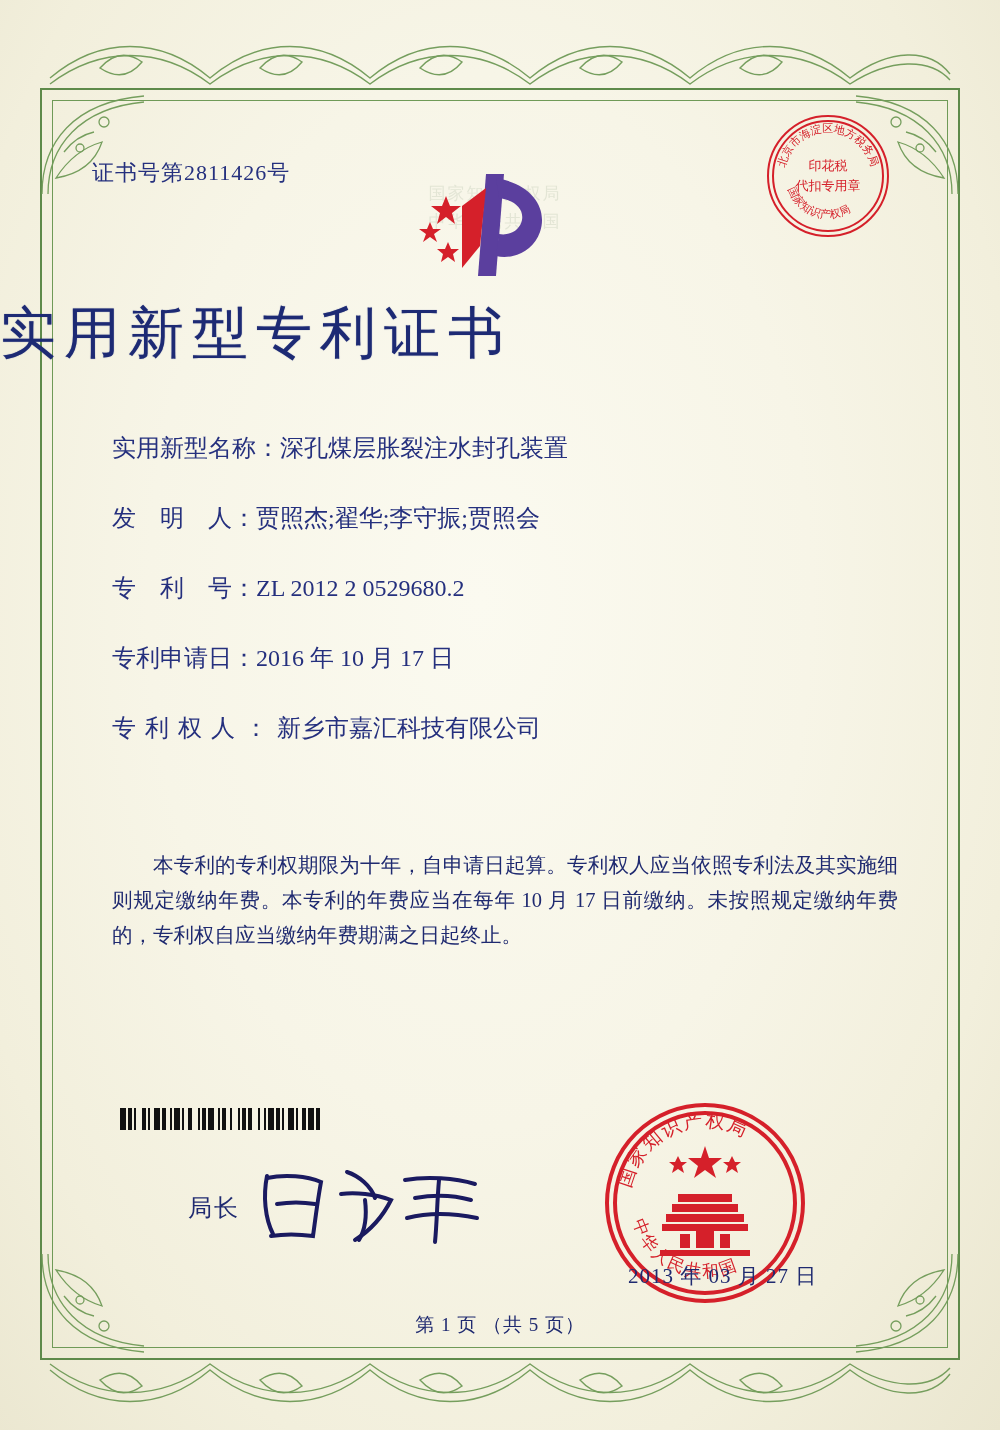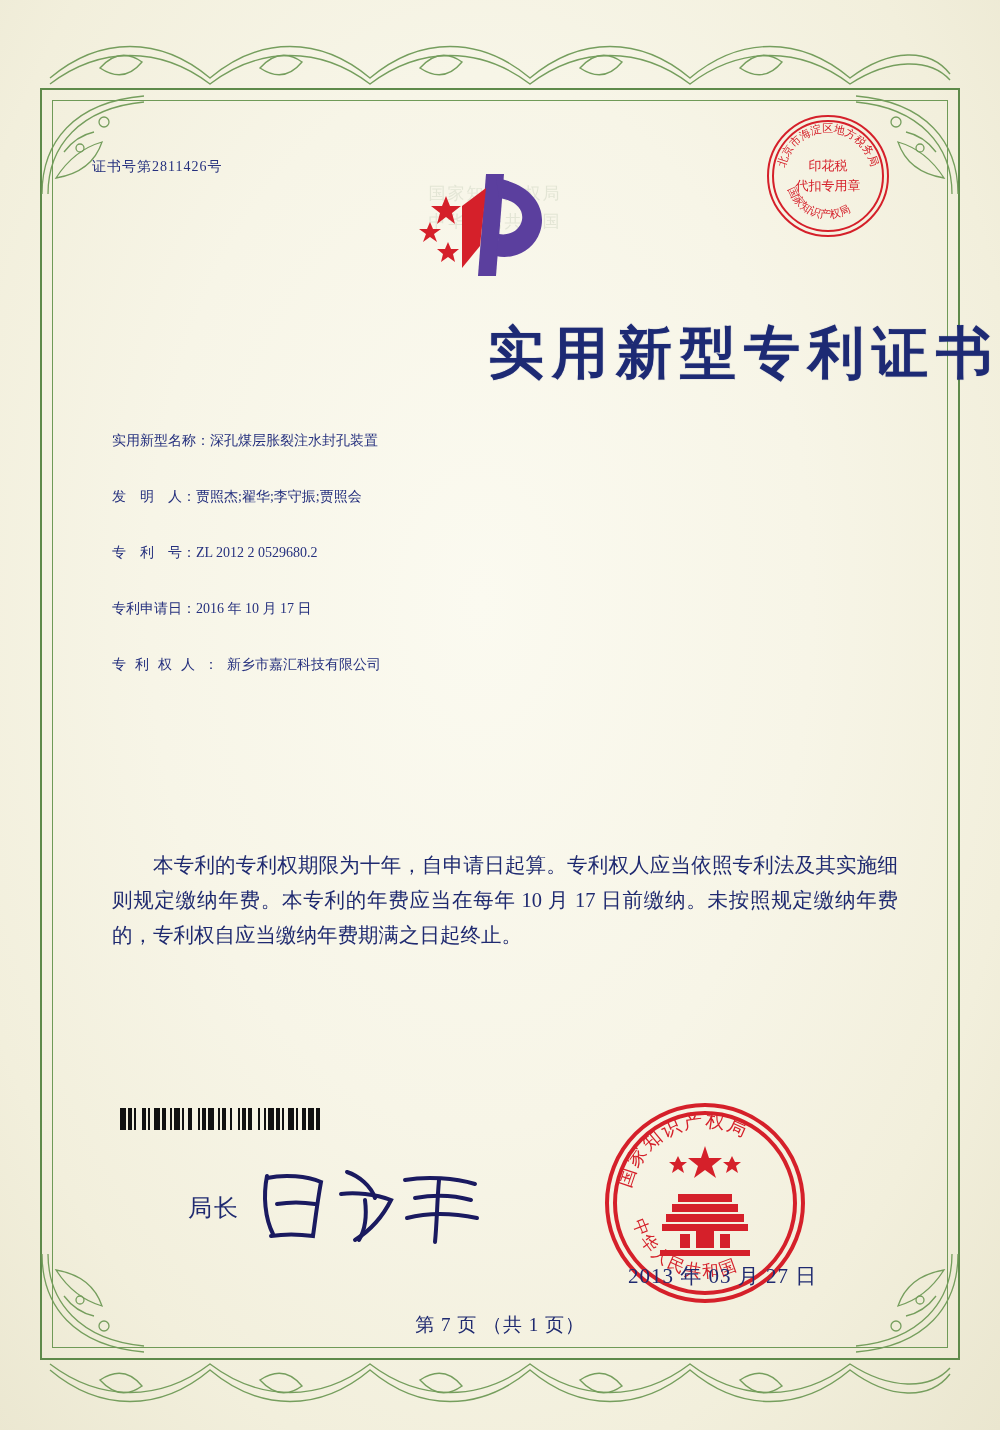--- a/index.html
+++ b/index.html
@@ -59,21 +59,21 @@
   .corner-tl { left: 34px; top: 82px; }
   .corner-tr { right: 34px; top: 82px; transform: scaleX(-1); }
   .corner-bl { left: 34px; bottom: 64px; transform: scaleY(-1); }
   .corner-br { right: 34px; bottom: 64px; transform: scale(-1,-1); }
 
   
   .cert-number {
     position: absolute;
     left: 92px;
     top: 158px;
-    font-size: 14px;
+    font-size: 22px;
     letter-spacing: 1px;
     color: #25307e;
     font-family: "Liberation Serif", "DejaVu Serif", serif;
   }
 
   .logo {
     position: absolute;
     left: 400px;
     top: 168px;
     width: 170px;
@@ -99,37 +99,36 @@
     font-size: 17px;
     line-height: 28px;
     text-align: center;
     letter-spacing: 2px;
   }
 
   .main-title {
     position: absolute;
     left: 0; right: 0;
     top: 296px;
-    text-align: right;
+    text-align: left;
     font-size: 56px;
-    font-weight: bold;
+    font-weight: normal;
     letter-spacing: 8px;
     color: #1d2a74;
     font-family: "Liberation Serif", "DejaVu Serif", serif;
     text-shadow: 0 0 1px rgba(29,42,116,0.6);
-    margin-top: 20px;
   }
 
   .fields {
     position: absolute;
     left: 112px;
     top: 432px;
     width: 790px;
     color: #25307e;
-    font-size: 14px;
+    font-size: 24px;
   }
   .field-row {
     margin-bottom: 38px;
     white-space: nowrap;
   }
   .field-label {
     display: inline-block;
     color: #25307e;
   }
   .field-value {
@@ -456,14 +455,14 @@
       <rect x="78" y="96" width="54" height="8"></rect>
       <rect x="62" y="126" width="86" height="7"></rect>
       <rect x="96" y="132" width="18" height="18"></rect>
       <rect x="80" y="136" width="10" height="14"></rect>
       <rect x="120" y="136" width="10" height="14"></rect>
       <rect x="60" y="152" width="90" height="6"></rect>
     </g>
   </svg>
   <div class="seal-date">2013 年 03 月 27 日</div>
 
-  <div class="page-footer">第 7 页 （共 1 页）</div>
+  <div class="page-footer">第 1 页 （共 5 页）</div>
 </div>
 
 </body></html>

